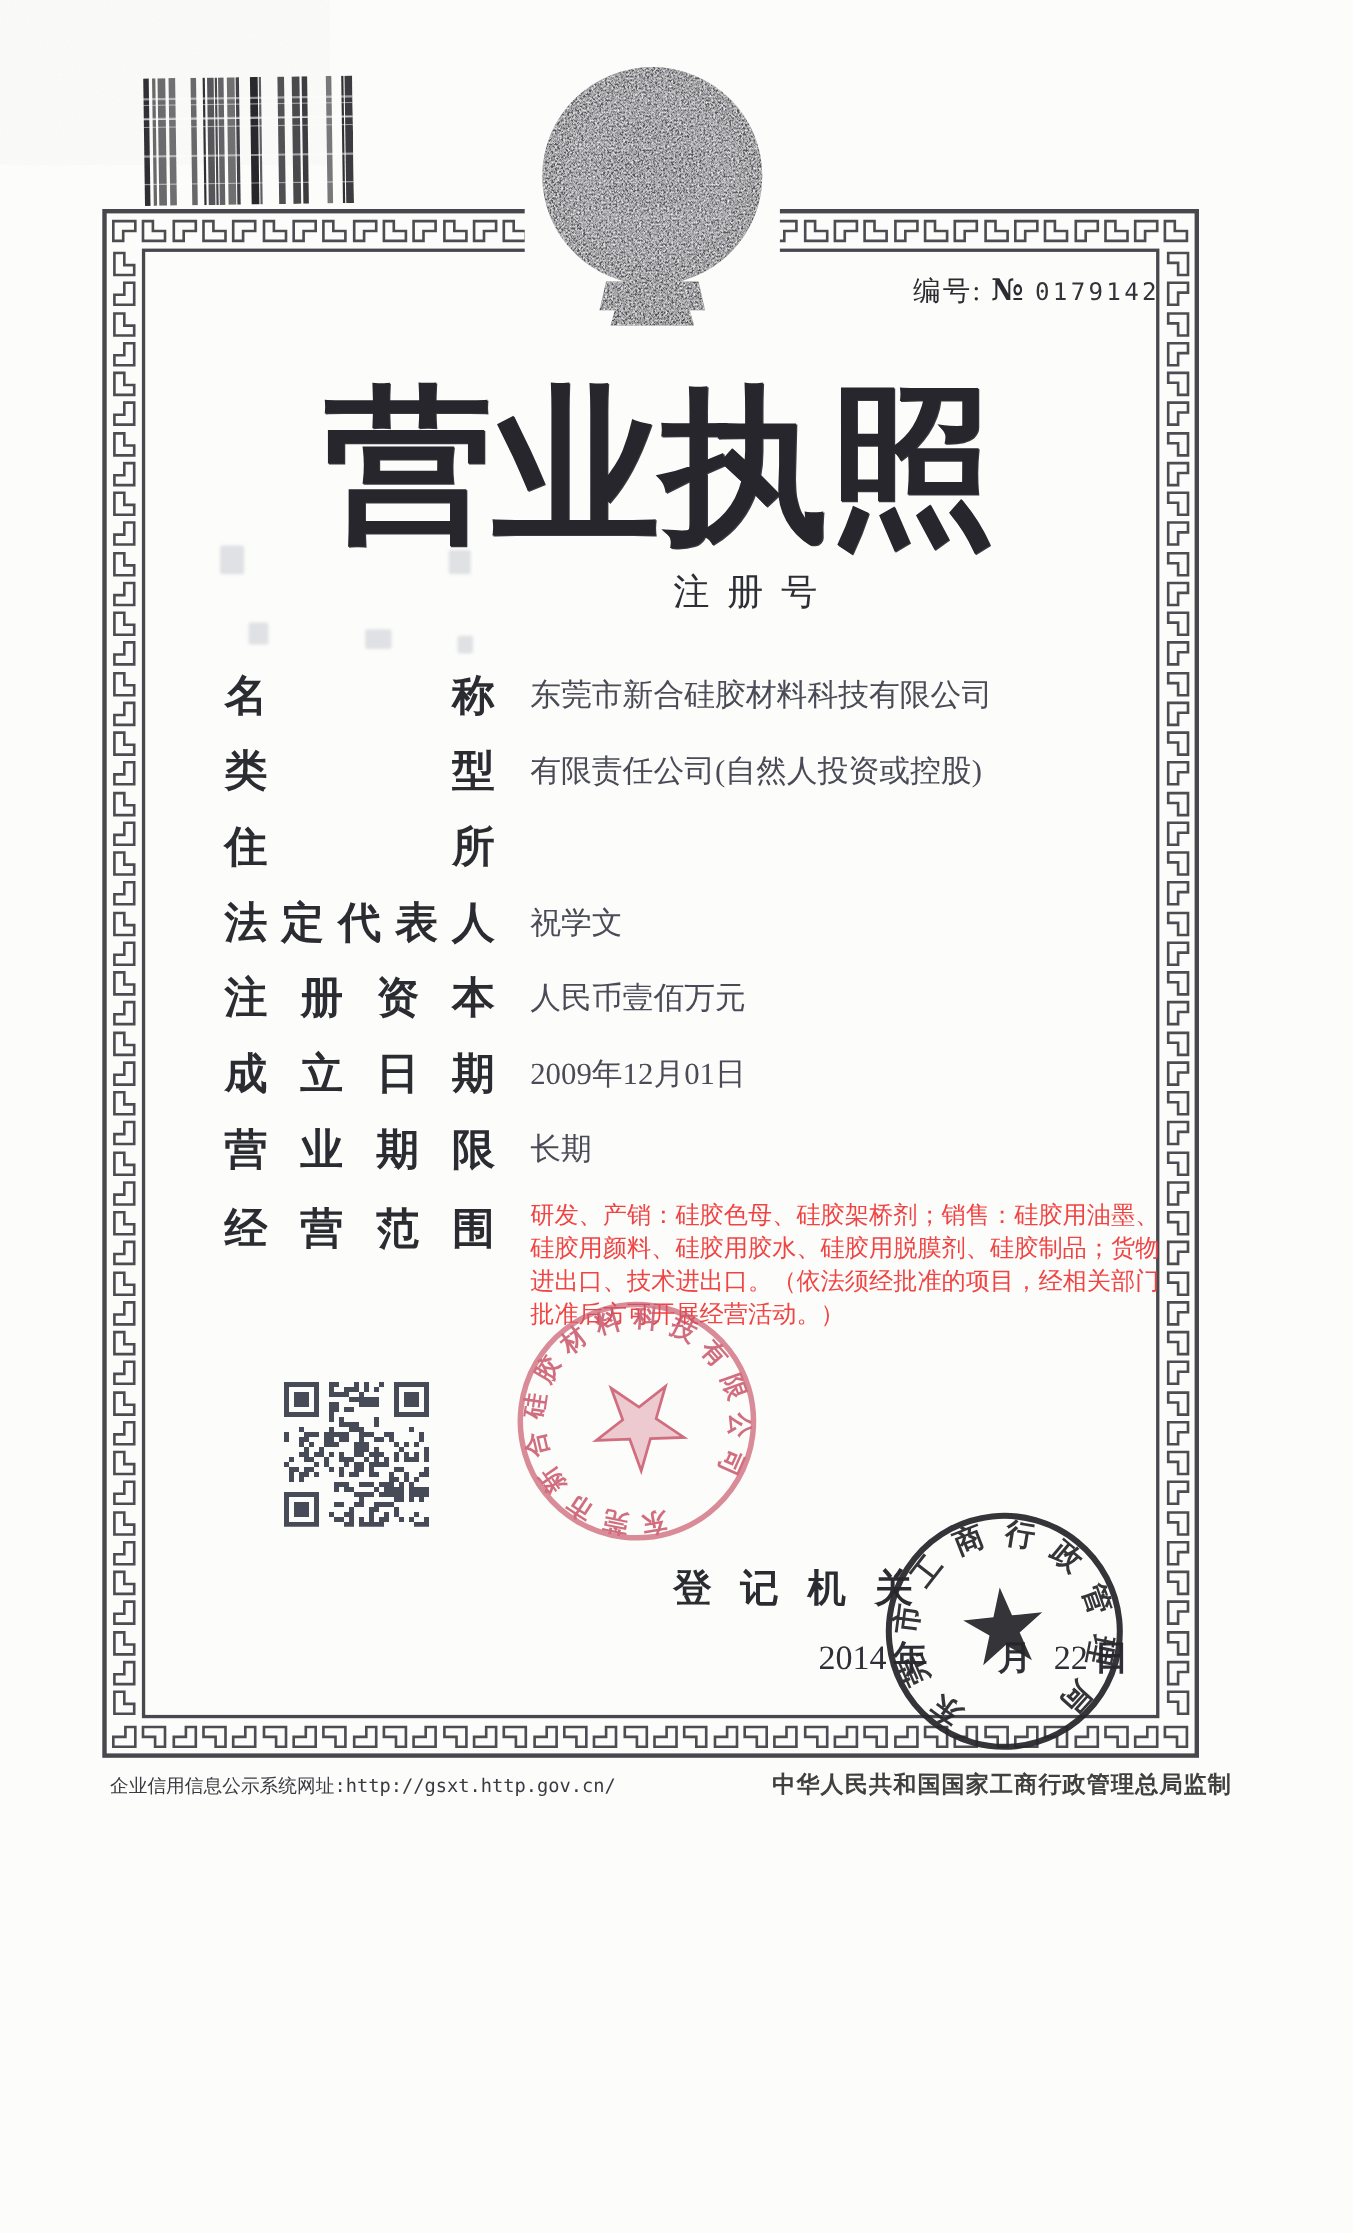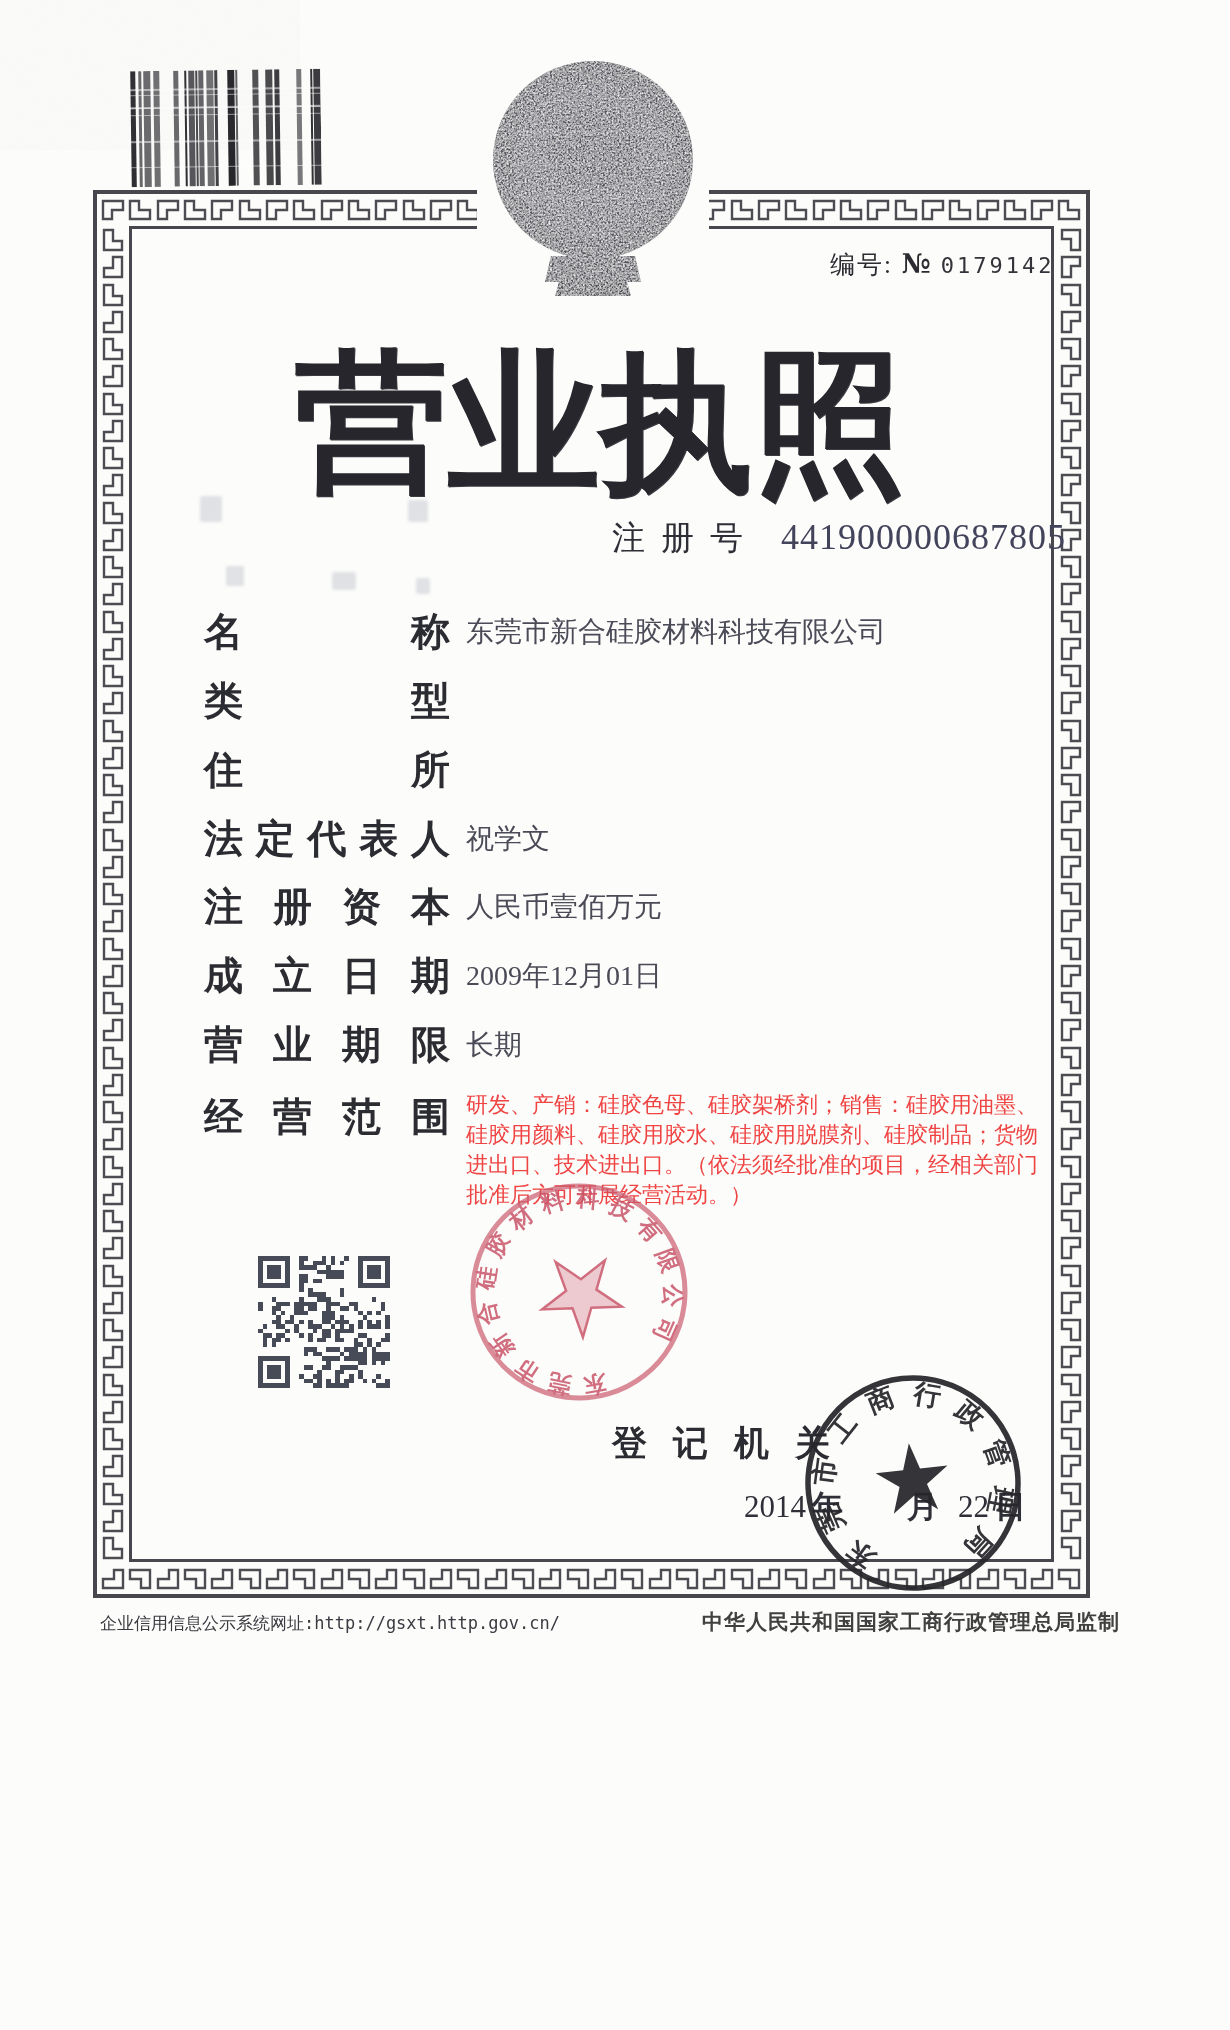--- a/index.html
+++ b/index.html
@@ -31,21 +31,21 @@
     font-size:152px;font-weight:900;color:#26262c;
     font-family:"Liberation Sans","DejaVu Sans",sans-serif;
     text-shadow:1px 1px 0 #3a3a40;}
   .spread{display:flex;justify-content:space-between;}
   .regno{left:612px;top:516px;display:flex;align-items:baseline;z-index:2;}
   .regno .lab{font-size:33px;font-weight:normal;letter-spacing:16px;color:#2e2e36;}
   .regno .val{font-size:36px;margin-left:22px;letter-spacing:1px;color:#43435c;font-family:"Liberation Serif",serif;}
   
   .row{position:absolute;left:204px;display:flex;align-items:center;z-index:2;}
   .row .flabel{width:246px;font-size:39px;font-weight:bold;color:#2b2b32;flex:0 0 auto;}
-  .row .fvalue{margin-left:16px;font-size:28px;color:#4b4b58;white-space:nowrap;}
+  .row .fvalue{margin-left:32px;font-size:28px;color:#4b4b58;white-space:nowrap;}
   .row.scope{align-items:flex-start;}
   .row.scope .fvalue{white-space:normal;width:578px;font-size:22px;line-height:30px;color:#ef4444;}
   
   .qr{left:258px;top:1256px;width:132px;height:132px;z-index:2;}
   .company-seal{left:463px;top:1176px;width:232px;height:232px;z-index:5;transform:rotate(-38deg);opacity:.85;}
   .registrar{left:612px;top:1420px;width:218px;font-size:35px;font-weight:bold;color:#2b2b32;z-index:2;}
   .gov-stamp{left:799px;top:1369px;width:228px;height:228px;z-index:5;transform:rotate(-6deg);opacity:.93;}
   .date-line{left:744px;top:1486px;z-index:4;font-size:31px;color:#2f2f38;white-space:nowrap;display:flex;align-items:baseline;}
   .date-line .gap-month{display:inline-block;width:52px;}
   .date-line .gap-small{display:inline-block;width:14px;}
@@ -645,35 +645,35 @@
 
 <div class="abs title spread">
     <span>营</span>
     <span>业</span>
     <span>执</span>
     <span>照</span>
   </div>
 
 <div class="abs regno">
   <span class="lab">注册号</span>
-  <span class="val">441900000687805</span>
 </div>
 
 <div class="row" style="top:605px">
   <div class="flabel spread">
       <span>名</span>
       <span>称</span>
     </div>
   <div class="fvalue">东莞市新合硅胶材料科技有限公司</div>
 </div>
 <div class="row" style="top:674px">
   <div class="flabel spread">
       <span>类</span>
       <span>型</span>
     </div>
+  <div class="fvalue">有限责任公司(自然人投资或控股)</div>
 </div>
 <div class="row" style="top:743px">
   <div class="flabel spread">
       <span>住</span>
       <span>所</span>
     </div>
 </div>
 <div class="row" style="top:812px">
   <div class="flabel spread">
       <span>法</span>

